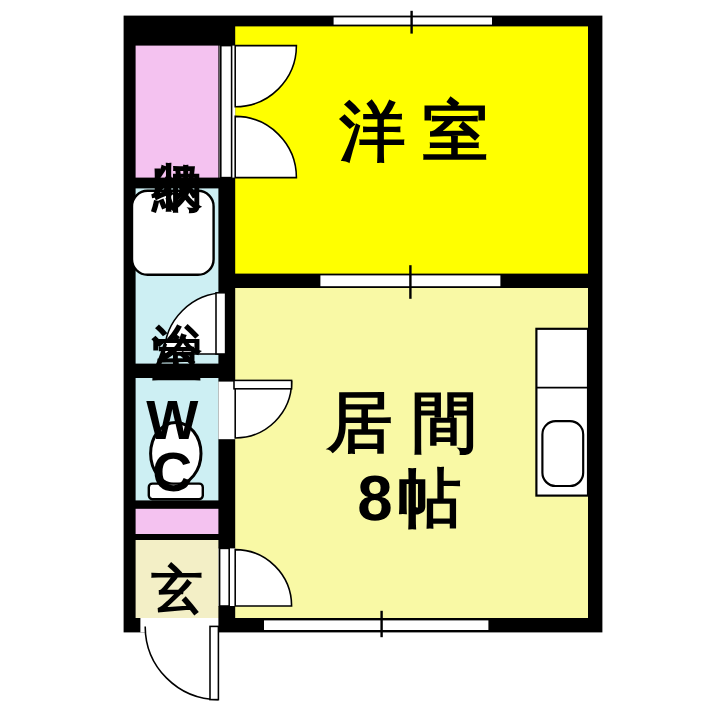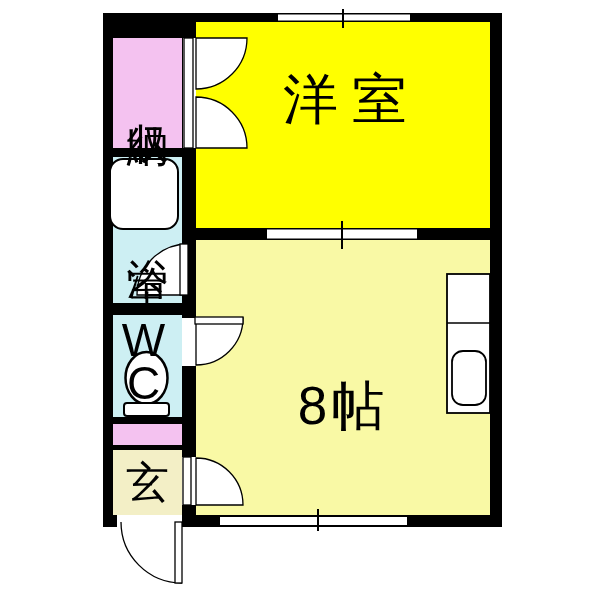--- a/index.html
+++ b/index.html
@@ -9,22 +9,22 @@
   #walls{left:103px;top:13px;width:399px;height:514px;background:#000;}
   .room{position:absolute;}
   #room-storage{left:113px;top:38px;width:69px;height:110px;}
   #room-bathroom{left:113px;top:157px;width:69px;height:146px;}
   #room-wc{left:113px;top:315px;width:69px;height:102px;}
   #room-hall{left:113px;top:424px;width:69px;height:21px;}
   #room-entrance{left:113px;top:450px;width:69px;height:65px;}
   #room-western{left:196px;top:22px;width:294px;height:206px;}
   #room-living{left:196px;top:240px;width:294px;height:275px;}
   svg.overlay{position:absolute;left:0;top:0;width:600px;height:600px;pointer-events:none;}
-  .lbl{position:absolute;color:#000;font-weight:normal;display:flex;align-items:center;
-       justify-content:center;line-height:1;}
+  .lbl{position:absolute;color:#000;font-weight:bold;display:flex;align-items:center;
+       justify-content:center;line-height:1;margin-top:10px;}
   .vert{writing-mode:vertical-rl;text-orientation:upright;}
   #storage-label{left:113px;top:40px;width:69px;height:106px;font-size:42px;letter-spacing:3px;}
   #bathroom-label{left:113px;top:162px;width:69px;height:138px;font-size:42px;letter-spacing:6px;}
   #wc-label{left:109px;top:311px;width:69px;height:102px;font-size:46px;line-height:0.93;
             white-space:pre-line;text-align:center;}
   #entrance-label{left:113px;top:452px;width:69px;height:60px;font-size:43px;}
   #western-name{left:196px;top:70px;width:294px;height:58px;font-size:55px;letter-spacing:14px;padding-left:18px;box-sizing:border-box;}
   #western-size{left:196px;top:135px;width:294px;height:56px;font-size:54px;letter-spacing:4px;}
   #living-name{left:196px;top:314px;width:294px;height:56px;font-size:55px;letter-spacing:16px;}
   #living-size{left:196px;top:378px;width:294px;height:54px;font-size:53px;letter-spacing:4px;}
@@ -110,14 +110,15 @@
       <rect x="452" y="351" width="34" height="54" rx="11" fill="#fff" stroke="#000" stroke-width="1.8"></rect>
     </g>
   </svg>
 
   <div id="storage-label" class="lbl vert">収納</div>
   <div id="bathroom-label" class="lbl vert">浴室</div>
   <div id="wc-label" class="lbl">W
 C</div>
   <div id="entrance-label" class="lbl">玄</div>
   <div id="western-name" class="lbl">洋室</div>
+  <div id="living-name" class="lbl">居間</div>
   <div id="living-size" class="lbl">8帖</div>
 </div>
 
 </body></html>

